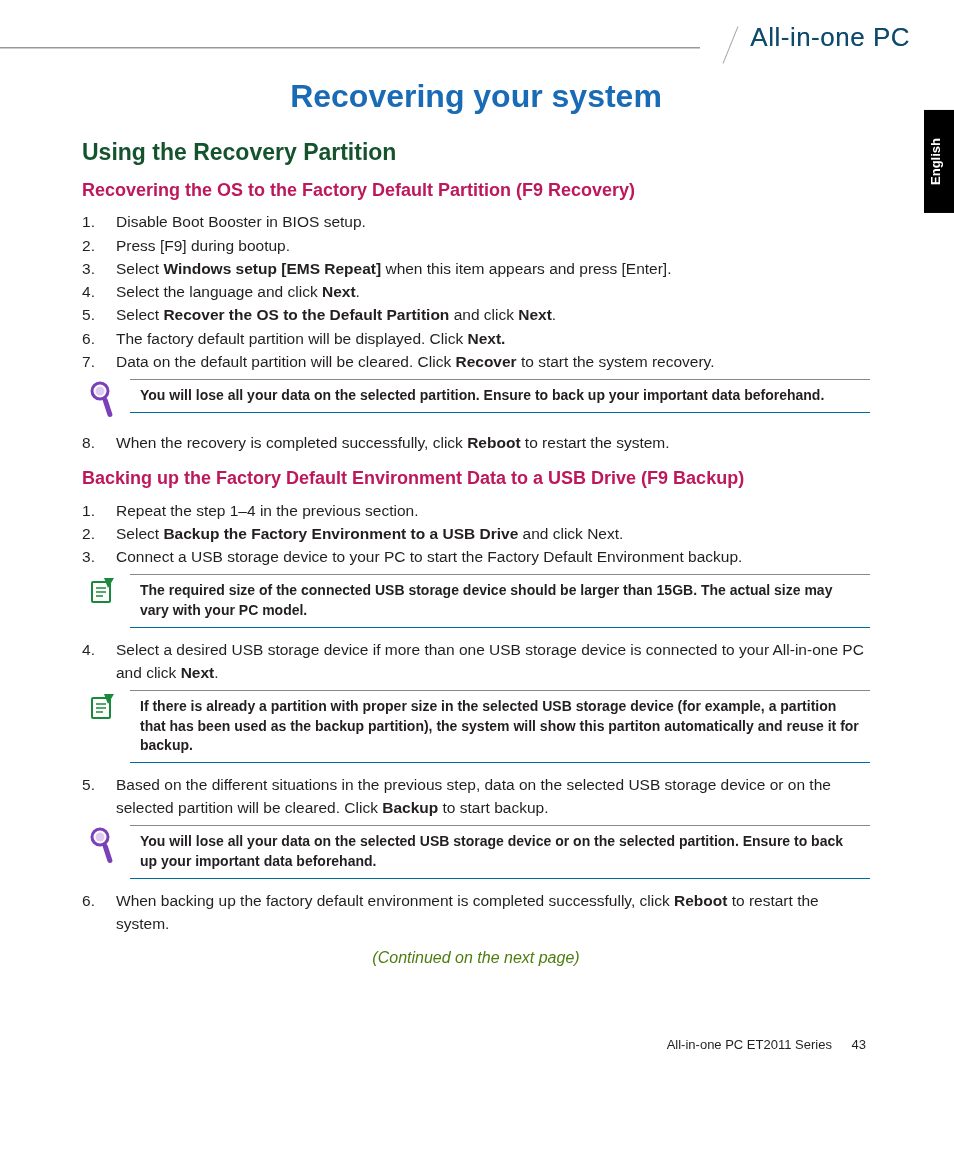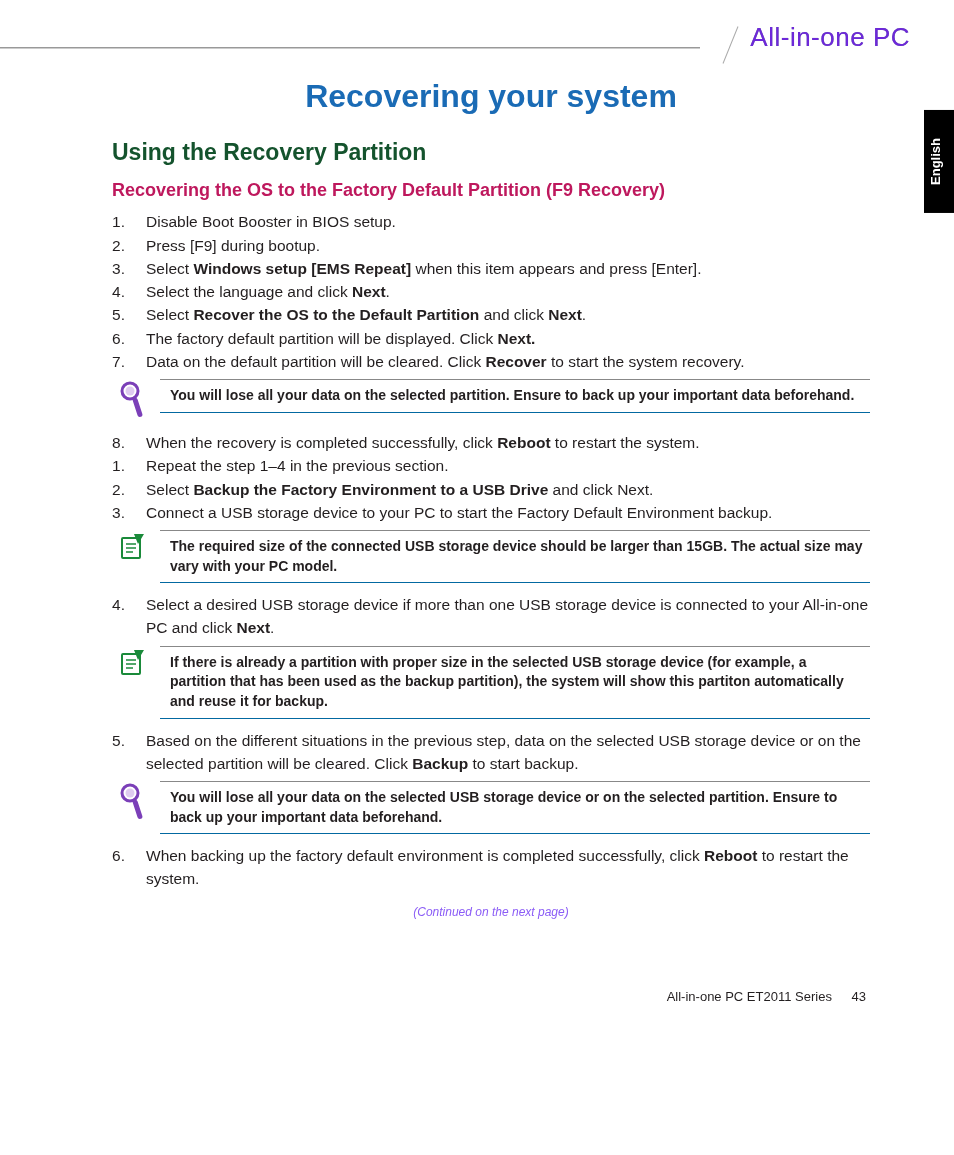--- a/index.html
+++ b/index.html
@@ -32,41 +32,41 @@
     height: 40px;
     transform: rotate(22deg);
     background: #aaa;
   }
   .brand-title {
     position: absolute;
     top: 22px;
     right: 44px;
     font-size: 26px;
     letter-spacing: 0.5px;
-    color: #6d28d9;
+    color: #0c4a6e;
     font-weight: 400;
     font-family: Arial, sans-serif;
     text-shadow: 0 0 0.5px #7a8b99;
   }
   .lang-tab {
     position: absolute;
     right: 0;
     top: 110px;
     background: #000;
     color: #fff;
     font-size: 13px;
     font-weight: bold;
     padding: 28px 4px;
     writing-mode: vertical-rl;
     transform: rotate(180deg);
     text-align: center;
     width: 30px;
   }
   .content {
-    padding: 70px 84px 40px 112px;
+    padding: 70px 84px 40px 82px;
   }
   h1.chapter {
     text-align: center;
     color: #1a6bb5;
     font-family: Arial, sans-serif;
     font-weight: bold;
     font-size: 32px;
     margin: 8px 0 24px 0;
   }
   h2.section {
@@ -119,23 +119,23 @@
     border-bottom: 1px solid #0369a1;
     padding: 6px 6px 6px 10px;
     font-size: 14px;
     line-height: 1.4;
     margin-left: 8px;
     font-weight: bold;
   }
   .cont {
     text-align: center;
     font-style: italic;
-    font-size: 12px;
+    font-size: 16px;
     margin-top: 14px;
-    color: #8b5cf6;
+    color: #4d7c0f;
   }
   .footer {
     text-align: right;
     font-size: 13px;
     padding-right: 88px;
     margin-top: 30px;
   }
   .footer .pn { margin-left: 16px; }
   b { font-weight: bold; }
 </style>
@@ -173,20 +173,21 @@
         <rect x="14" y="17" width="5" height="20" rx="2.5" fill="#7b3fb8" transform="rotate(-18 16 17)"></rect>
       </svg>
     </div>
     <div class="note-text">You will lose all your data on the selected partition. Ensure to back up your important data beforehand.</div>
   </div>
 
   <ol start="8" style="counter-reset: step 7">
     <li><span>When the recovery is completed successfully, click </span><b>Reboot</b><span> to restart the system.</span></li>
   </ol>
 
+  <h3 class="subsection">Backing up the Factory Default Environment Data to a USB Drive (F9 Backup)</h3>
 
   <ol>
     <li><span>Repeat the step 1–4 in the previous section.</span></li>
     <li><span>Select </span><b>Backup the Factory Environment to a USB Drive</b><span> and click Next.</span></li>
     <li><span>Connect a USB storage device to your PC to start the Factory Default Environment backup.</span></li>
   </ol>
 
   <div class="note-box">
     <div class="note-icon">
       <svg width="28" height="30" viewBox="0 0 28 30">

